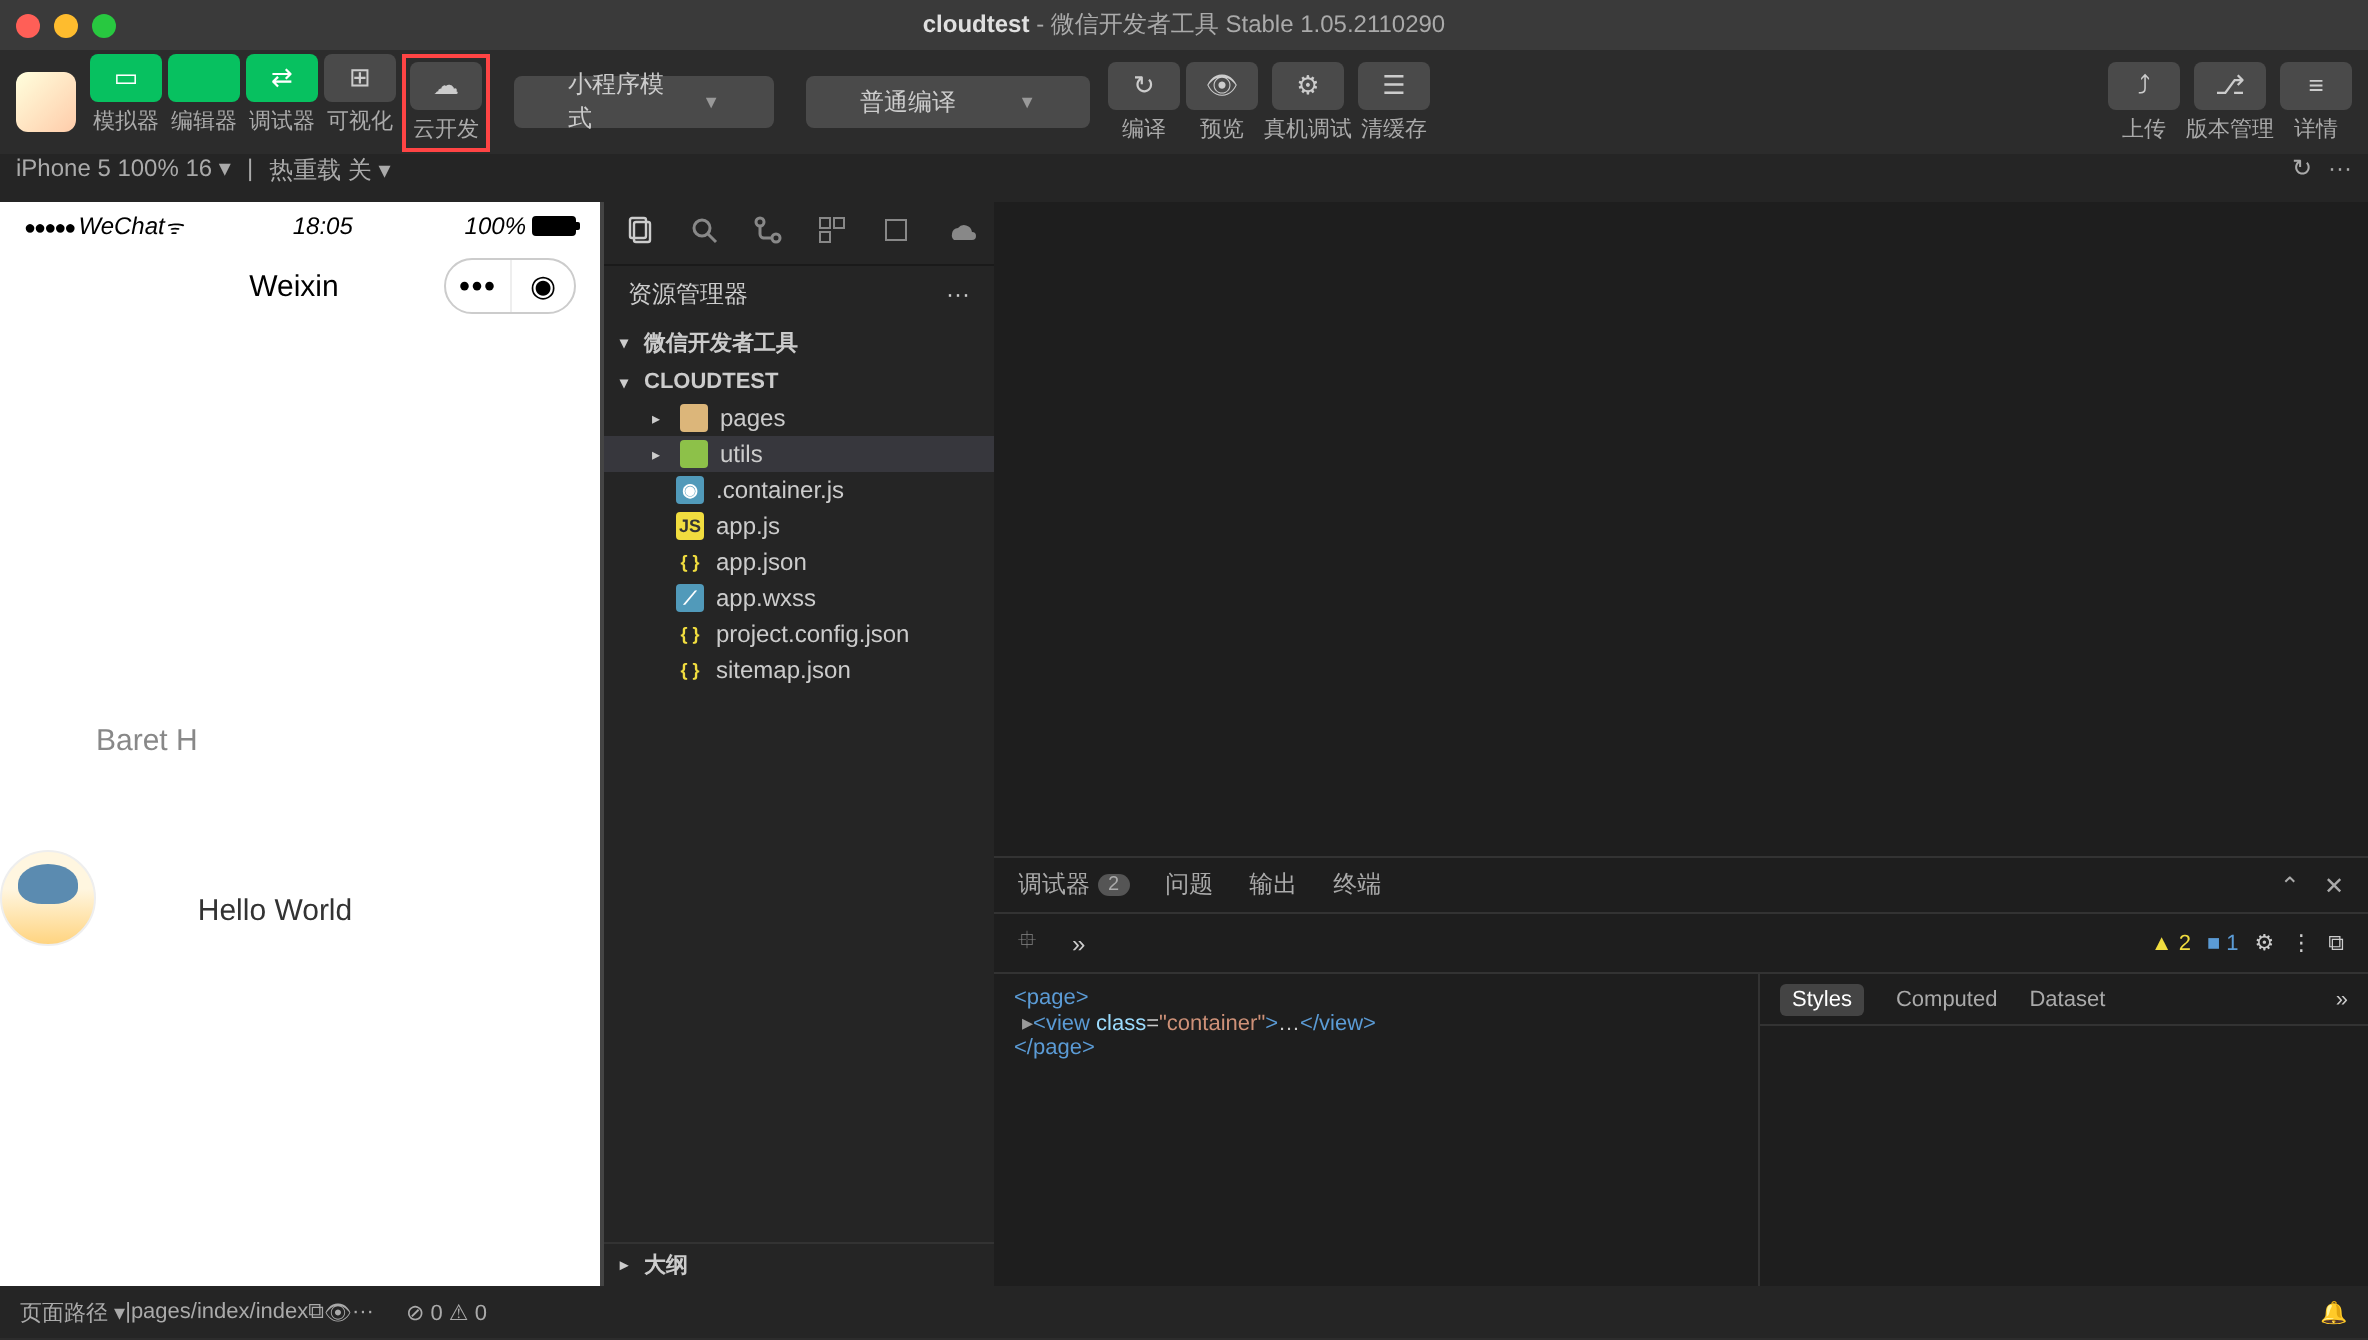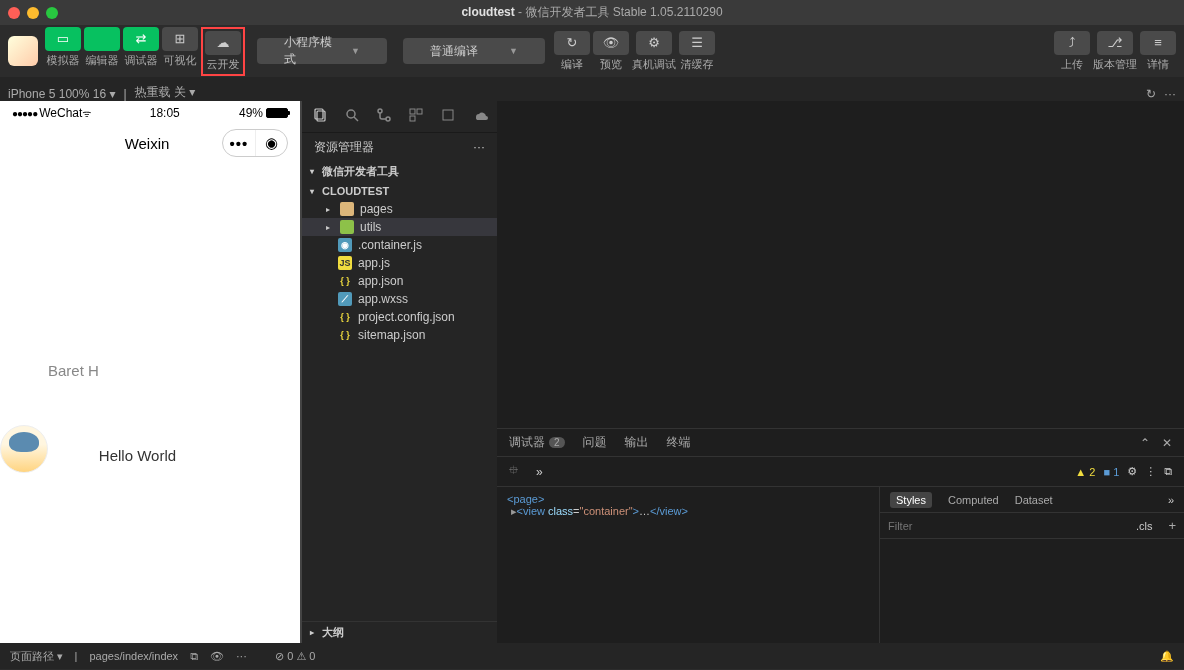--- a/index.html
+++ b/index.html
@@ -17,26 +17,26 @@
     .tb-group { display: flex; flex-direction: column; align-items: center; gap: 2px; }
     .tb-btn { width: 36px; height: 24px; border-radius: 4px; display: flex; align-items: center; justify-content: center; cursor: pointer; }
     .tb-btn.green { background: #07c160; color: #fff; }
     .tb-btn.gray { background: #4a4a4a; color: #ccc; }
     .tb-label { font-size: 11px; color: #aaa; }
     .highlighted { border: 2px solid #ff4444; padding: 2px; }
     .dropdown { height: 26px; background: #4a4a4a; border-radius: 4px; padding: 0 27px; display: flex; align-items: center; gap: 8px; color: #ccc; font-size: 12px; cursor: pointer; }
     .dropdown .chev { margin-left: auto; font-size: 9px; color: #999; }
     .spacer { flex: 1; }
     
-    .subtoolbar { height: 24px; background: #252525; display: flex; align-items: flex-end; padding: 0 8px; gap: 8px; font-size: 12px; color: #aaa; }
+    .subtoolbar { height: 24px; background: #252525; display: flex; align-items: flex-start; padding: 0 8px; gap: 8px; font-size: 12px; color: #aaa; }
     
     .main { display: flex; height: 542px; }
     
     .simulator { width: 302px; background: #fff; display: flex; flex-direction: column; border-right: 2px solid #444; }
-    .sim-status { height: 24px; display: flex; align-items: center; justify-content: space-between; padding: 0 12px; font-size: 12px; color: #000; }
+    .sim-status { height: 24px; display: flex; align-items: center; justify-content: space-between; padding: 0 12px; font-size: 12px; color: #000; font-style: italic; }
     .sim-status .signal { font-size: 10px; letter-spacing: -1px; }
     .sim-status .signal .wechat { font-size: 12px; letter-spacing: 0; margin-left: 2px; }
     .sim-status .batt { display: flex; align-items: center; gap: 3px; }
     .sim-status .batt-icon { width: 22px; height: 10px; border: 1px solid #000; border-radius: 2px; background: #000; position: relative; }
     .sim-status .batt-icon::after { content:''; position:absolute; right:-3px; top:2px; width:2px; height:4px; background:#000; border-radius: 0 1px 1px 0; }
     .sim-header { height: 36px; display: flex; align-items: center; justify-content: space-between; padding: 0 12px; font-size: 15px; color: #000; }
     .sim-header .actions { display: flex; align-items: center; gap: 0; border: 1px solid #ccc; border-radius: 15px; overflow: hidden; }
     .sim-header .act { width: 32px; height: 26px; display: flex; align-items: center; justify-content: center; }
     .sim-header .act.dots { font-weight: bold; letter-spacing: 1px; }
     .sim-header .act.circle { border-left: 1px solid #eee; }
@@ -87,21 +87,21 @@
     .wxml-pane .line2 { padding-left: 4px; }
     .styles-pane { width: 305px; border-left: 1px solid #333; display: flex; flex-direction: column; }
     .styles-tabs { height: 26px; display: flex; align-items: center; gap: 16px; padding: 0 10px; border-bottom: 1px solid #333; font-size: 11px; }
     .styles-tab { cursor: pointer; color: #aaa; }
     .styles-tab.active { background: #444; padding: 2px 6px; border-radius: 3px; color: #fff; }
     .styles-filter { height: 26px; display: flex; align-items: center; border-bottom: 1px solid #333; }
     .styles-filter input { flex: 1; background: transparent; border: none; padding: 0 8px; color: #ccc; font-size: 11px; outline: none; }
     .styles-filter .cls { padding: 0 8px; color: #ccc; font-size: 11px; }
     .styles-filter .plus { padding: 0 8px; color: #aaa; cursor: pointer; }
     
-    .statusbar { height: 26px; background: #252525; display: flex; align-items: center; padding: 0 10px; gap: 12px; font-size: 11px; color: #aaa; }
+    .statusbar { height: 26px; background: #252525; display: flex; align-items: center; padding: 0 10px; font-size: 11px; color: #aaa; }
     .statusbar .right { margin-left: auto; display: flex; align-items: center; gap: 10px; }
   </style>
 </head>
 <body>
 
 <div class="titlebar">
   <div class="traffic-lights">
     <div class="tl red"></div>
     <div class="tl yellow"></div>
     <div class="tl green"></div>
@@ -189,21 +189,21 @@
   <span>↻</span>
   <span>···</span>
 </div>
 
 <div class="main">
   <div class="simulator">
     <div class="sim-status">
       <span class="signal"><span>●●●●●</span><span class="wechat">WeChat</span><span>ᯤ</span></span>
       <span>18:05</span>
       <span class="batt">
-          <span>49%</span>
+          <span>100%</span>
           <span class="batt-icon"></span>
         </span>
     </div>
     <div class="sim-header">
       <span style="width:60px"></span>
       <span>Weixin</span>
       <span class="actions">
         <span class="act dots">•••</span>
         <span class="act circle">◉</span>
       </span>
@@ -333,33 +333,29 @@
           <span class="ind info">■ <span>1</span></span>
           <span>⚙</span>
           <span>⋮</span>
           <span>⧉</span>
         </div>
       </div>
       <div class="dbg-content">
         <div class="wxml-pane">
           <div class="tag">&lt;page&gt;</div>
           <div class="line2"><span style="color:#999">▸</span><span class="tag">&lt;view</span> <span class="attr">class</span>=<span class="val">"container"</span><span class="tag">&gt;</span>…<span class="tag">&lt;/view&gt;</span></div>
+          <div class="tag">&lt;/page&gt;</div>
         </div>
         <div class="styles-pane">
           <div class="styles-tabs" id="styles-tabs">
               <div class="styles-tab active">Styles</div>
               <div class="styles-tab">Computed</div>
               <div class="styles-tab">Dataset</div>
               <span style="margin-left: auto;">»</span>
             </div>
-          <div class="styles-filter">
-            <input placeholder="Filter" style="">
-            <span class="cls">.cls</span>
-            <span class="plus">+</span>
-          </div>
         </div>
       </div>
     </div>
   </div>
 </div>
 
 <div class="statusbar">
   <span>页面路径 ▾</span>
   <span>|</span>
   <span>pages/index/index</span>

